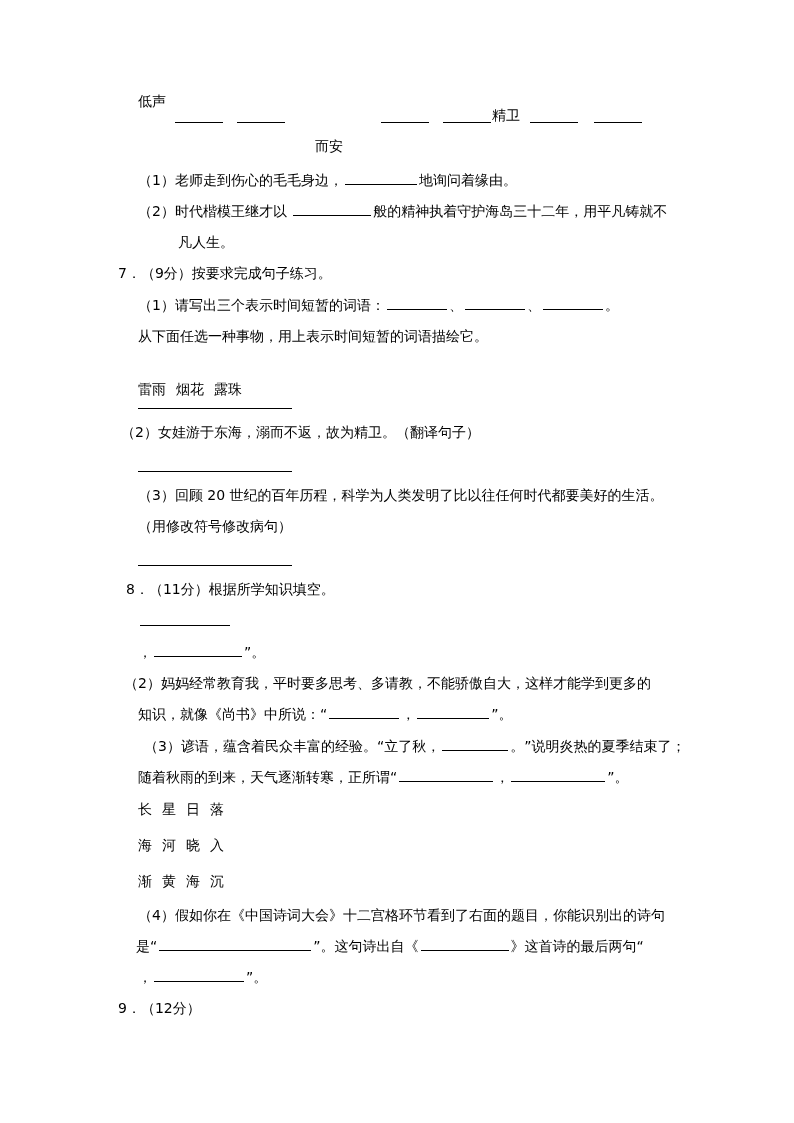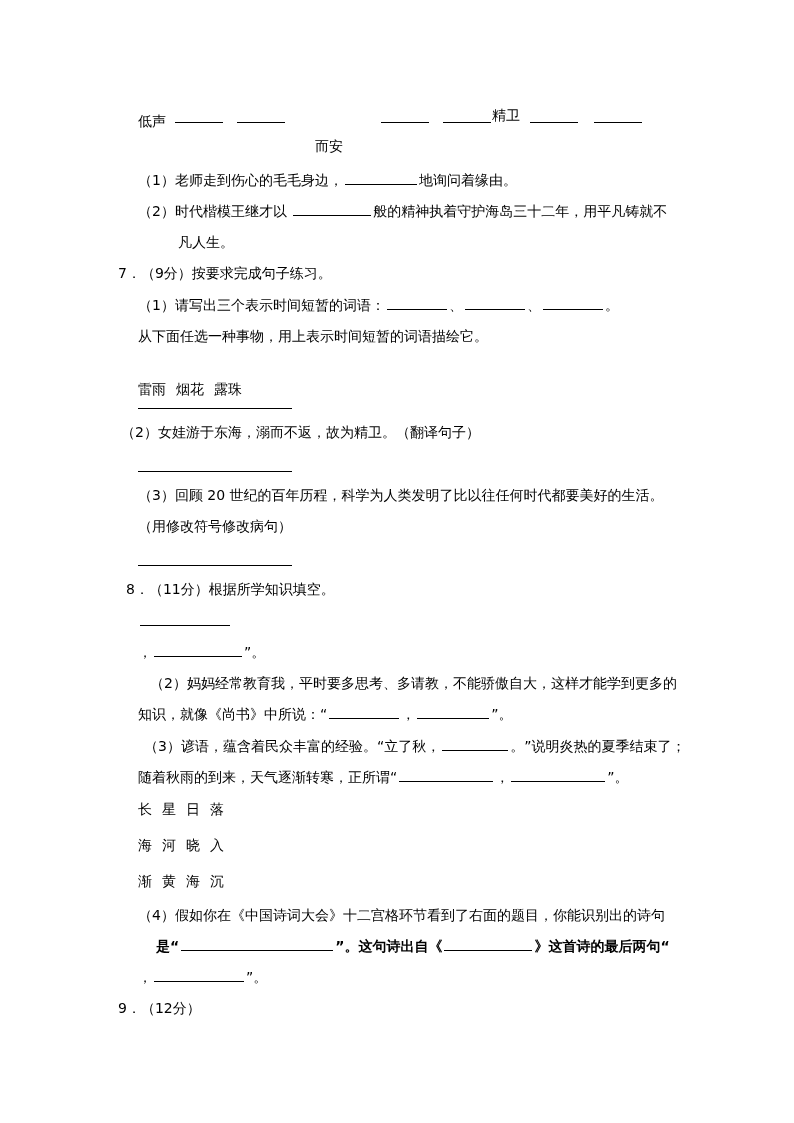--- a/index.html
+++ b/index.html
@@ -12,21 +12,21 @@
     .blank {
       display: inline-block; border-bottom: 1px solid #000; height: 13px;
       vertical-align: baseline; margin: 0 2px;
     }
     .ans-line { position: absolute; height: 0; border-top: 1px solid #000; }
     .spaced span { margin-right: 10px; }
   </style>
 </head>
 <body>
 
-<div class="line" style="left:138px; top:112px;">
+<div class="line" style="left:138px; top:92px;">
   <span>低声</span>
 </div>
 <div class="ans-line" style="left:175px; top:122px; width:48px;"></div>
 <div class="ans-line" style="left:237px; top:122px; width:48px;"></div>
 <div class="ans-line" style="left:381px; top:122px; width:48px;"></div>
 <div class="ans-line" style="left:443px; top:122px; width:48px;"></div>
 <div class="line" style="left:492px; top:106px;">
   <span>精卫</span>
 </div>
 <div class="ans-line" style="left:530px; top:122px; width:48px;"></div>
@@ -77,21 +77,21 @@
 <div class="line" style="left:118px; top:580px;margin-left:8px;">
   <span>8．（11分）根据所学知识填空。</span>
 </div>
 <div class="line" style="left:138px; top:612px;">
   <span class="blank" style="width:90px;"></span>
 </div>
 <div class="line" style="left:138px; top:643px;">
   <span>，</span><span class="blank" style="width:88px;"></span><span>”。</span>
 </div>
 
-<div class="line" style="left:150px; top:674px;">
+<div class="line" style="left:124px; top:674px;">
   <span>（2）妈妈经常教育我，平时要多思考、多请教，不能骄傲自大，这样才能学到更多的</span>
 </div>
 <div class="line" style="left:138px; top:705px;">
   <span>知识，就像《尚书》中所说：“</span><span class="blank" style="width:70px;"></span><span>，</span><span class="blank" style="width:72px;"></span><span>”。</span>
 </div>
 
 <div class="line" style="left:144px; top:737px;">
   <span>（3）谚语，蕴含着民众丰富的经验。“立了秋，</span><span class="blank" style="width:66px;"></span><span>。”说明炎热的夏季结束了；</span>
 </div>
 <div class="line" style="left:138px; top:768px;">
@@ -104,21 +104,21 @@
 <div class="line spaced" style="left:138px; top:836px;">
   <span>海</span><span>河</span><span>晓</span><span>入</span>
 </div>
 <div class="line spaced" style="left:138px; top:872px;">
   <span>渐</span><span>黄</span><span>海</span><span>沉</span>
 </div>
 
 <div class="line" style="left:138px; top:906px;text-align:right;">
   <span>（4）假如你在《中国诗词大会》十二宫格环节看到了右面的题目，你能识别出的诗句</span>
 </div>
-<div class="line" style="left:156px; top:937px;font-weight:bold;">
+<div class="line" style="left:136px; top:937px;">
   <span>是“</span><span class="blank" style="width:152px;"></span><span>”。这句诗出自《</span><span class="blank" style="width:88px;"></span><span>》这首诗的最后两句“</span>
 </div>
 <div class="line" style="left:138px; top:968px;">
   <span>，</span><span class="blank" style="width:90px;"></span><span>”。</span>
 </div>
 
 <div class="line" style="left:118px; top:999px;">
   <span>9．（12分）</span>
 </div>
 

